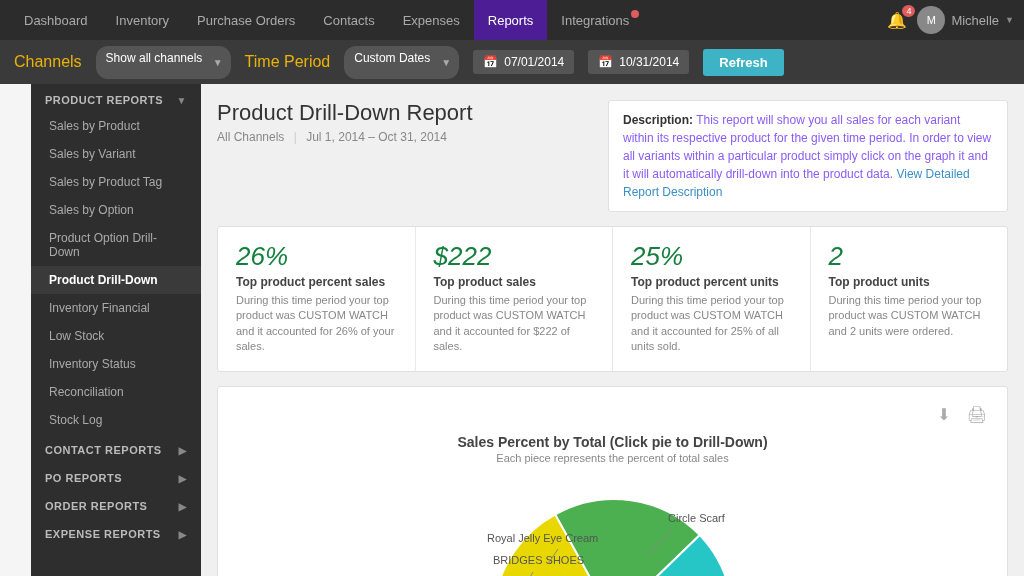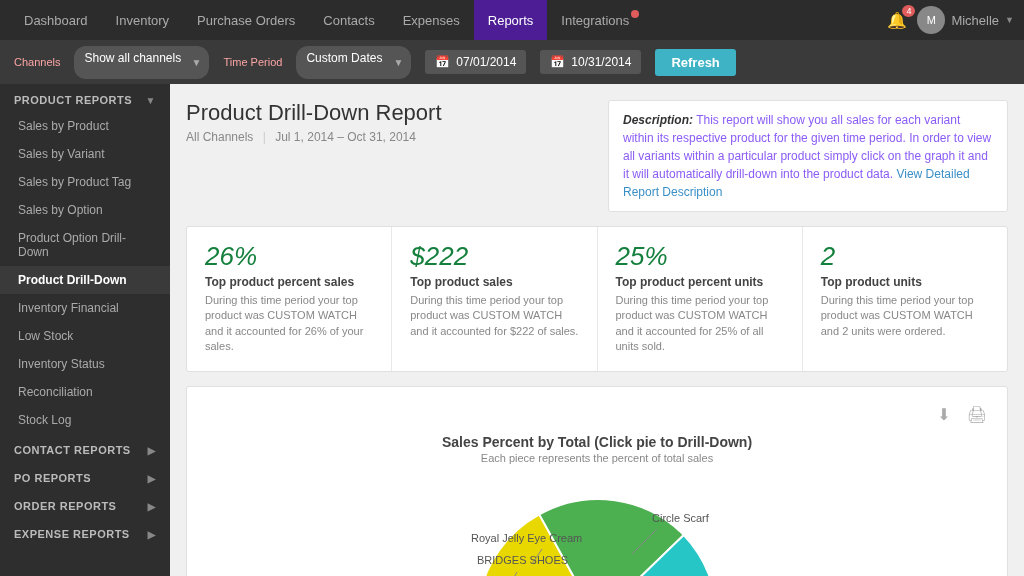--- a/index.html
+++ b/index.html
@@ -51,21 +51,21 @@
 
     
     .toolbar {
       background: #3a3a3a;
       display: flex;
       align-items: center;
       height: 44px;
       padding: 0 14px;
       gap: 14px;
     }
-    .toolbar-label { color: #fca5a5; font-size: 11px; }
+    .toolbar-label { color: #eab308; font-size: 16px; }
     .toolbar-select-wrap {
       position: relative;
       display: flex; align-items: center;
     }
     .toolbar-select {
       background: #555;
       color: #fff;
       border: none;
       border-radius: 12px;
       padding: 5px 28px 14px 10px;
@@ -101,20 +101,21 @@
       font-size: 13px;
       cursor: pointer;
       font-weight: 600;
     }
 
     
     .main-layout {
       display: flex;
       height: calc(576px - 84px);
       overflow: hidden;
+      margin-left: 31px;
     }
 
     
     .sidebar {
       width: 170px;
       background: #2e2e2e;
       overflow-y: auto;
       flex-shrink: 0;
     }
     .sidebar-section-header {
@@ -171,21 +172,21 @@
       border-radius: 3px;
       padding: 10px 14px;
       margin-bottom: 14px;
       font-size: 12px;
       line-height: 1.5;
       color: #555;
       float: right;
       width: 400px;
       margin-left: 16px;
     }
-    .description-box .desc-label { font-weight: 700; color: #333; font-style: italic; }
+    .description-box .desc-label { font-weight: 700; color: #333; }
     .description-box a { color: #3a8fc7; text-decoration: none; }
 
     
     .stats-row {
       display: flex;
       gap: 0;
       background: #fff;
       border: 1px solid #e0e0e0;
       border-radius: 3px;
       margin-bottom: 14px;

